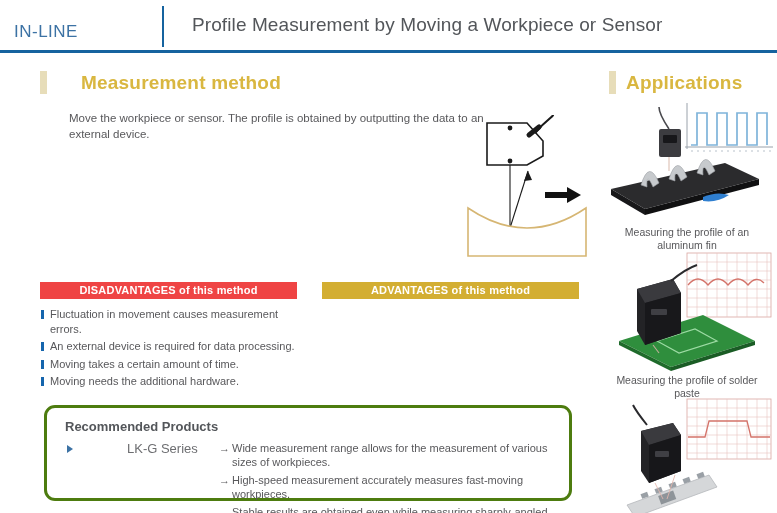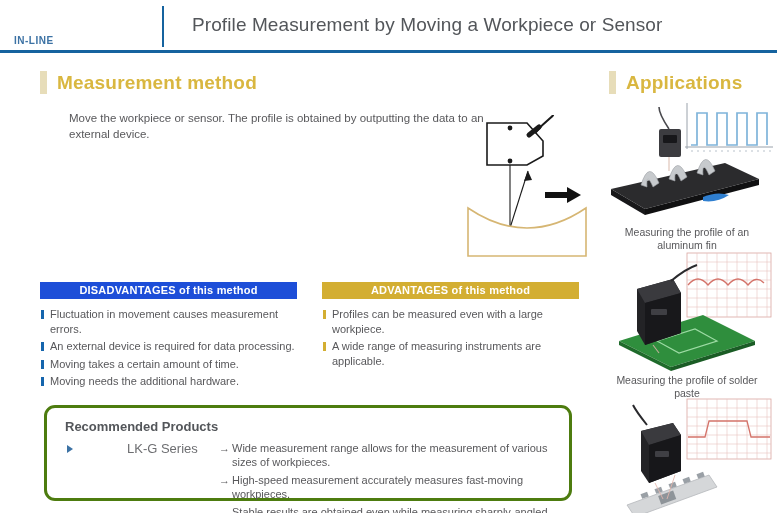--- a/index.html
+++ b/index.html
@@ -19,23 +19,23 @@
   
   .header {
     position: absolute;
     left: 0; top: 0;
     width: 777px; height: 53px;
     border-bottom: 3px solid #15639f;
     box-sizing: border-box;
   }
   .header-tag {
     position: absolute;
-    left: 14px; top: 35px;
-    font-size: 10px;
-    font-weight: bold;
+    left: 14px; top: 22px;
+    font-size: 17px;
+    font-weight: normal;
     letter-spacing: .5px;
     color: #3c72a4;
   }
   .header-rule {
     position: absolute;
     left: 162px; top: 6px;
     width: 2px; height: 41px;
     background: #15639f;
   }
   .header-title {
@@ -64,21 +64,21 @@
     width: 7px; height: 23px;
     background: #e7ddb9;
     margin-right: 10px;
   }
   .sect-head .txt {
     font-size: 19px;
     font-weight: bold;
     color: #d9b740;
     letter-spacing: .2px;
   }
-  #mm-head { left: 40px; top: 18px; }
+  #mm-head { left: 40px; top: 18px; gap: 24px; }
 
   .mm-body {
     position: absolute;
     left: 40px; top: 57px;
     width: 425px;
     font-size: 11.5px;
     line-height: 16px;
     color: #58585b;
     margin-left: 29px;
   }
@@ -97,21 +97,21 @@
 
   .panel-bar {
     height: 17px;
     line-height: 17px;
     text-align: center;
     color: #ffffff;
     font-size: 11px;
     font-weight: bold;
     letter-spacing: .2px;
   }
-  #panel-dis .panel-bar { background: #1d4ed8; }
+  #panel-dis .panel-bar { background: #ef4444; }
   #panel-adv .panel-bar { background: #d3ae32; }
 
   .panel-list {
     margin: 0;
     padding: 8px 0 0 0;
     list-style: none;
   }
   .panel-list li {
     position: relative;
     padding-left: 10px;
@@ -259,24 +259,20 @@
     <ul class="panel-list">
       <li>Fluctuation in movement causes measurement errors.</li>
       <li>An external device is required for data processing.</li>
       <li>Moving takes a certain amount of time.</li>
       <li>Moving needs the additional hardware.</li>
     </ul>
   </div>
 
   <div class="panel" id="panel-adv">
     <div class="panel-bar">ADVANTAGES of this method</div>
-    <ul class="panel-list">
-      <li>Profiles can be measured even with a large workpiece.</li>
-      <li>A wide range of measuring instruments are applicable.</li>
-    </ul>
   </div>
 
   <div class="rec-box">
     <div class="rec-title">Recommended Products</div>
     <div class="rec-prod">
       <span class="tri"></span>
       <span>LK-G Series</span>
     </div>
     <ul class="rec-points">
       <li>Wide measurement range allows for the measurement of various sizes of workpieces.</li>

